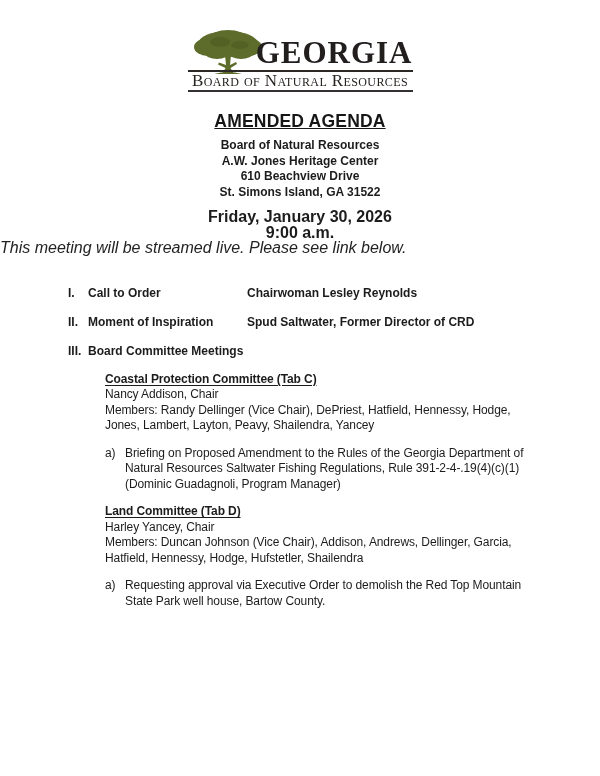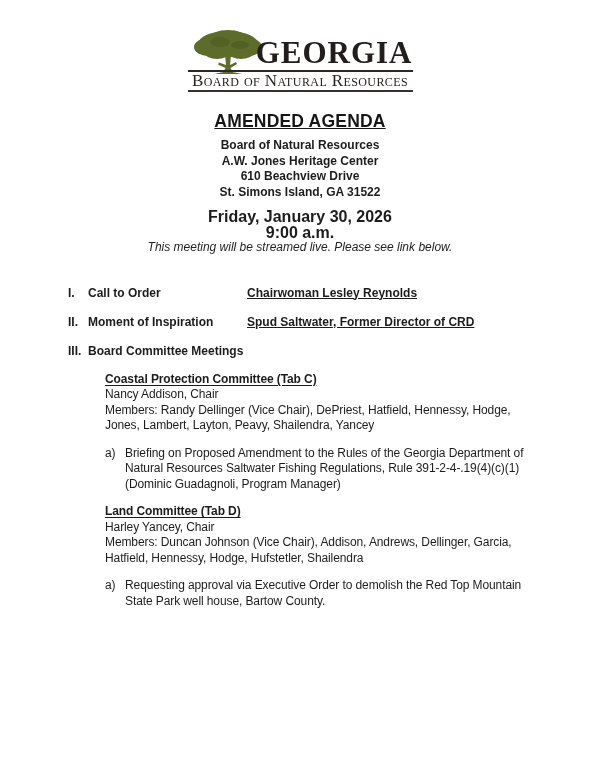--- a/index.html
+++ b/index.html
@@ -97,22 +97,21 @@
     line-height: 15.5px;
   }
   .date-block {
     margin-top: 9px;
     text-align: center;
     font-size: 16px;
     font-weight: bold;
     line-height: 15.5px;
   }
   .stream-note {
-    text-align: center;
-    font-size: 12px;
+    font-size: 16px;
     font-style: italic;
     font-weight: normal;
     line-height: 15.5px;
     color: #232323;
   }
 
   
   .agenda-list {
     margin-top: 29px;
     margin-left: 68px;
@@ -129,21 +128,20 @@
   .agenda-roman {
     width: 20px;
     flex: 0 0 20px;
   }
   .agenda-title {
     width: 159px;
     flex: 0 0 159px;
   }
   .agenda-speaker {
     flex: 1;
-    text-decoration: underline;
   }
 
   
   .committees {
     margin-top: 1px;
     margin-left: 105px;
     margin-right: 60px;
   }
   .committee {
     font-size: 12px;

